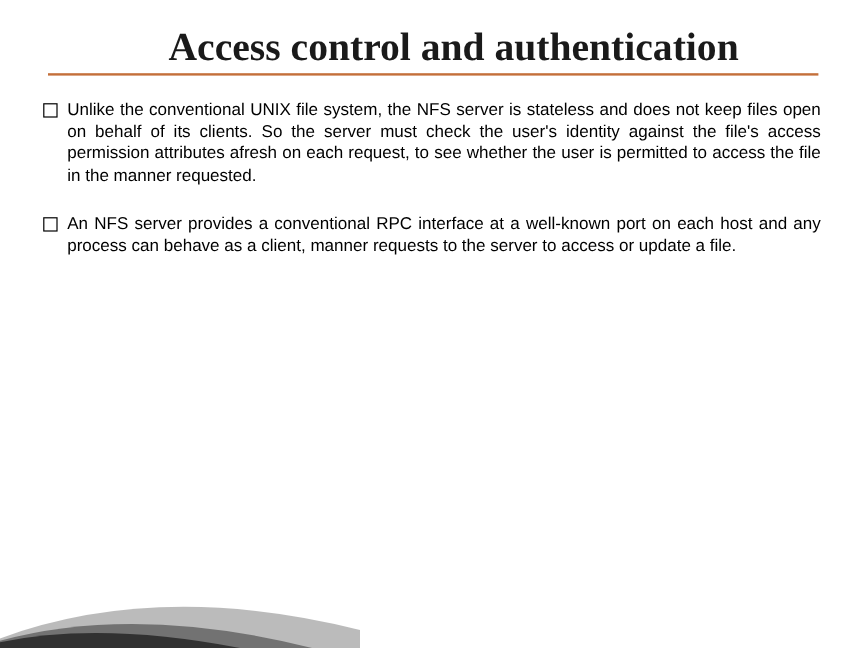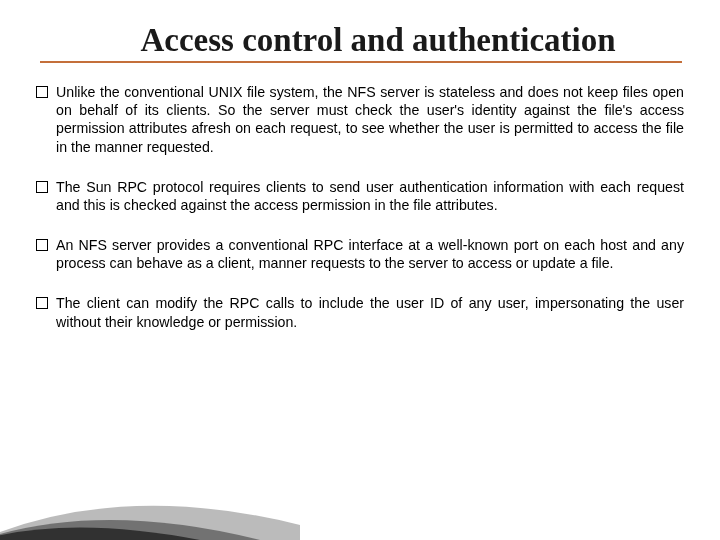--- a/index.html
+++ b/index.html
@@ -70,29 +70,21 @@
 
 <h1 class="title">Access control and authentication</h1>
 
 <div class="content">
   <div class="bullet-item">
     <span class="bullet-marker"></span>
     <span class="bullet-text">Unlike the conventional UNIX file system, the NFS server is stateless and does not keep files open on behalf of its clients. So the server must check the user's identity against the file's access permission attributes afresh on each request, to see whether the user is permitted to access the file in the manner requested.</span>
   </div>
   <div class="bullet-item">
     <span class="bullet-marker"></span>
-    <span class="bullet-text">The Sun RPC protocol requires clients to send user authentication information with each request and this is checked against the access permission in the file attributes.</span>
-  </div>
-  <div class="bullet-item">
-    <span class="bullet-marker"></span>
     <span class="bullet-text">An NFS server provides a conventional RPC interface at a well-known port on each host and any process can behave as a client, manner requests to the server to access or update a file.</span>
-  </div>
-  <div class="bullet-item">
-    <span class="bullet-marker"></span>
-    <span class="bullet-text">The client can modify the RPC calls to include the user ID of any user, impersonating the user without their knowledge or permission.</span>
   </div>
 </div>
 
 <div class="swoosh">
   <svg width="300" height="70" viewBox="0 0 300 70">
     <path d="M -20 70 Q 120 10 300 55 L 300 70 Z" fill="#3b3b3b" opacity="0.35"></path>
     <path d="M -20 70 Q 100 30 260 70 Z" fill="#2a2a2a" opacity="0.5"></path>
     <path d="M -20 70 Q 70 45 200 70 Z" fill="#151515" opacity="0.7"></path>
   </svg>
 </div>

